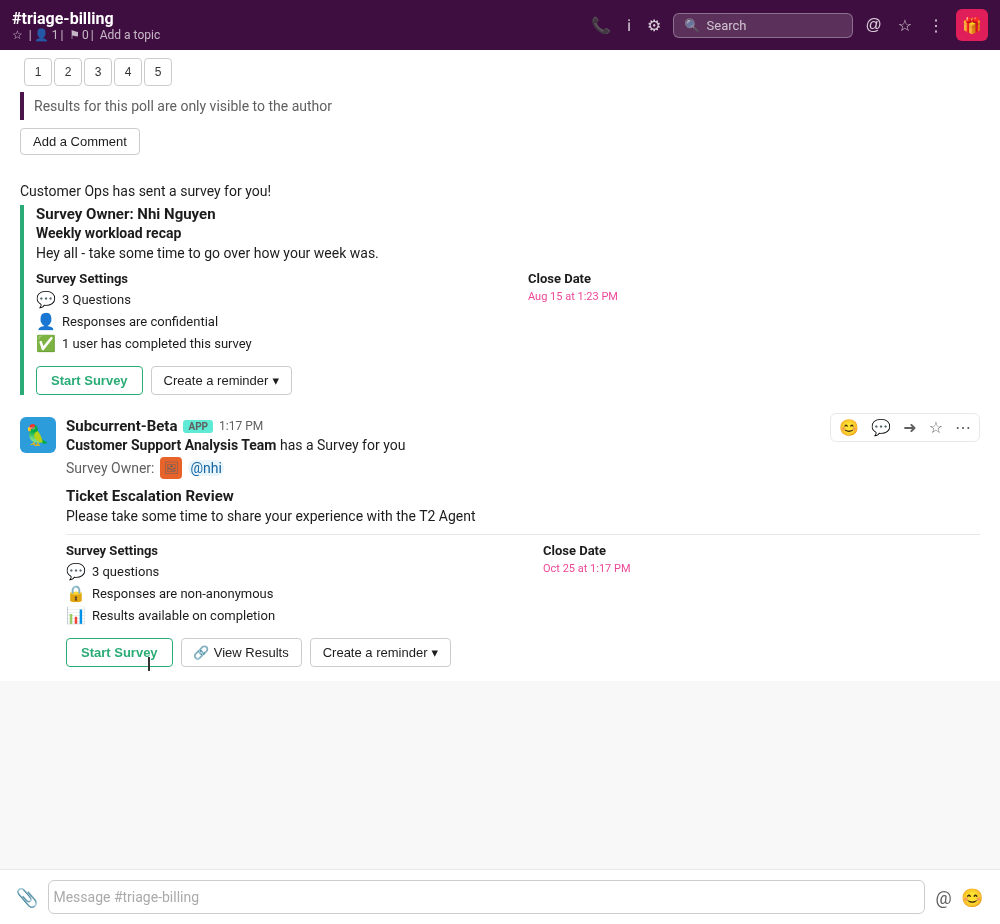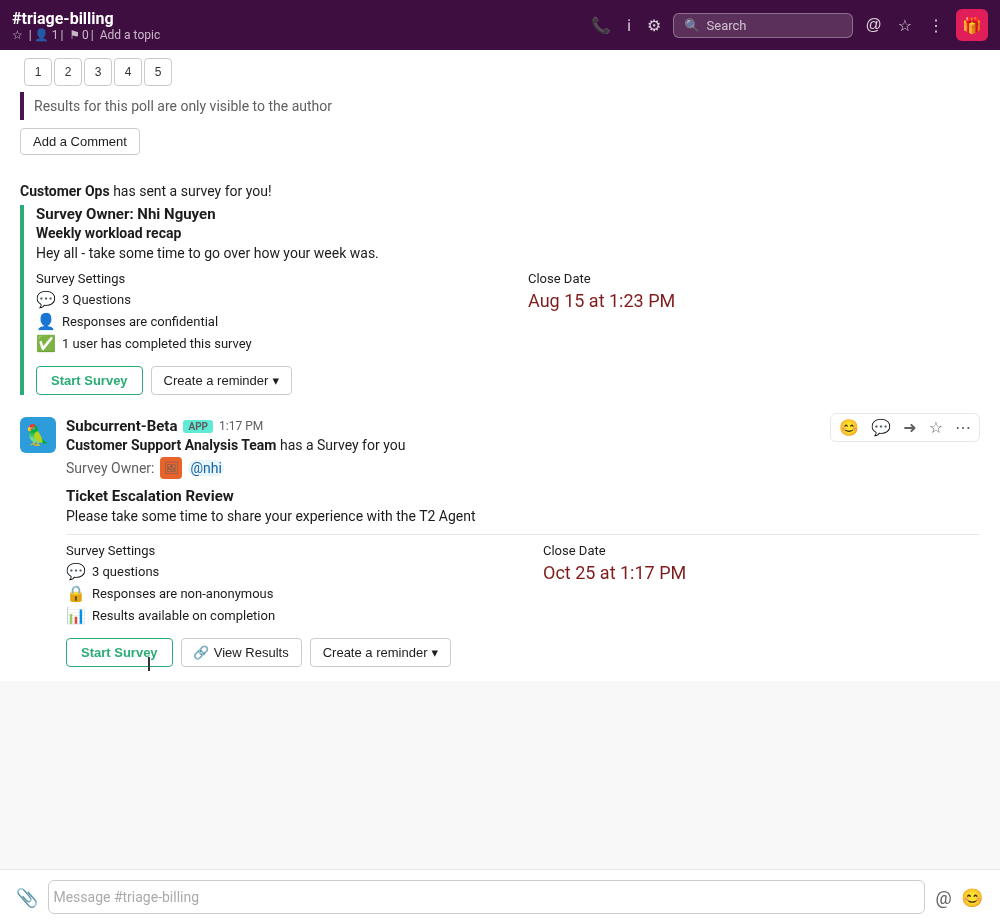--- a/index.html
+++ b/index.html
@@ -158,21 +158,21 @@
       color: #1d1c1d;
       margin-bottom: 12px;
     }
 
     
     .survey-intro {
       font-size: 14px;
       color: #1d1c1d;
       margin-bottom: 6px;
     }
-    .survey-intro strong { font-weight: 700; }
+    .survey-intro strong { font-weight: 400; }
 
     .survey-card {
       border-left: 4px solid #2bac76;
       padding-left: 12px;
       margin-bottom: 4px;
     }
     .survey-card-title {
       font-size: 15px;
       font-weight: 700;
       color: #1d1c1d;
@@ -191,36 +191,36 @@
     }
 
     .survey-settings-row {
       display: flex;
       gap: 40px;
       margin-bottom: 10px;
     }
     .survey-settings-col { flex: 1; }
     .survey-settings-label {
       font-size: 13px;
-      font-weight: 400;
+      font-weight: 700;
       color: #1d1c1d;
       margin-bottom: 4px;
     }
     .survey-setting-item {
       display: flex;
       align-items: center;
       gap: 6px;
       font-size: 13px;
       color: #1d1c1d;
       margin-bottom: 3px;
     }
     .survey-setting-item .icon { font-size: 16px; }
     .survey-close-date {
-      font-size: 18px;
-      color: #7f1d1d;
+      font-size: 11px;
+      color: #ec4899;
     }
 
     .survey-actions {
       display: flex;
       align-items: center;
       gap: 8px;
       margin-top: 8px;
     }
     .btn-start-survey {
       border: 1px solid #2bac76;

